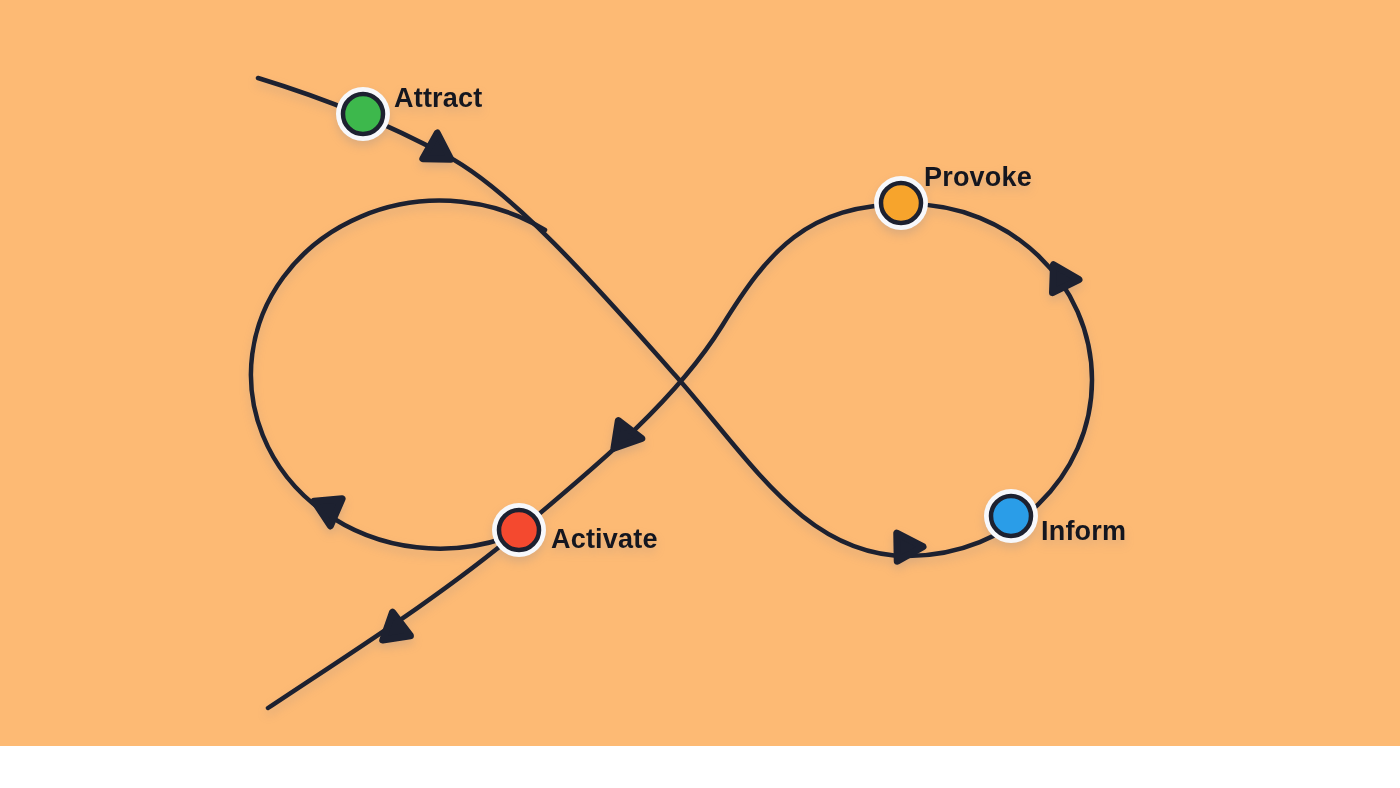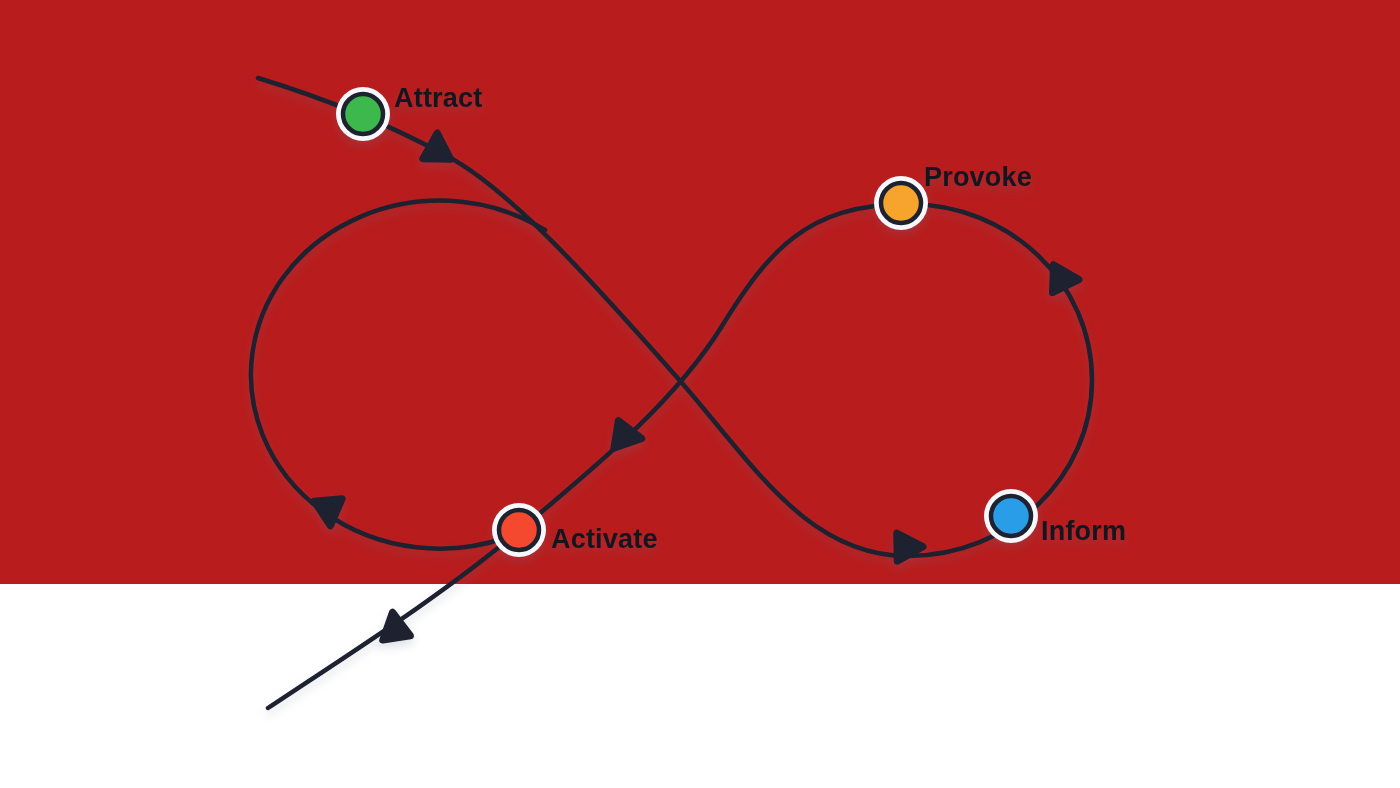--- a/index.html
+++ b/index.html
@@ -6,22 +6,22 @@
     margin: 0;
     padding: 0;
     width: 1400px;
     height: 788px;
     overflow: hidden;
     font-family: "Liberation Sans", sans-serif;
   }
   .canvas {
     position: relative;
     width: 1400px;
-    height: 584px;
-    background: #b91c1c;
+    height: 746px;
+    background: #fdba74;
   }
   svg { display: block; }
   .flow-path {
     fill: none;
     stroke-width: 4.5;
     stroke-linecap: round;
   }
   .arrowhead {
     stroke-width: 7;
     stroke-linejoin: round;

